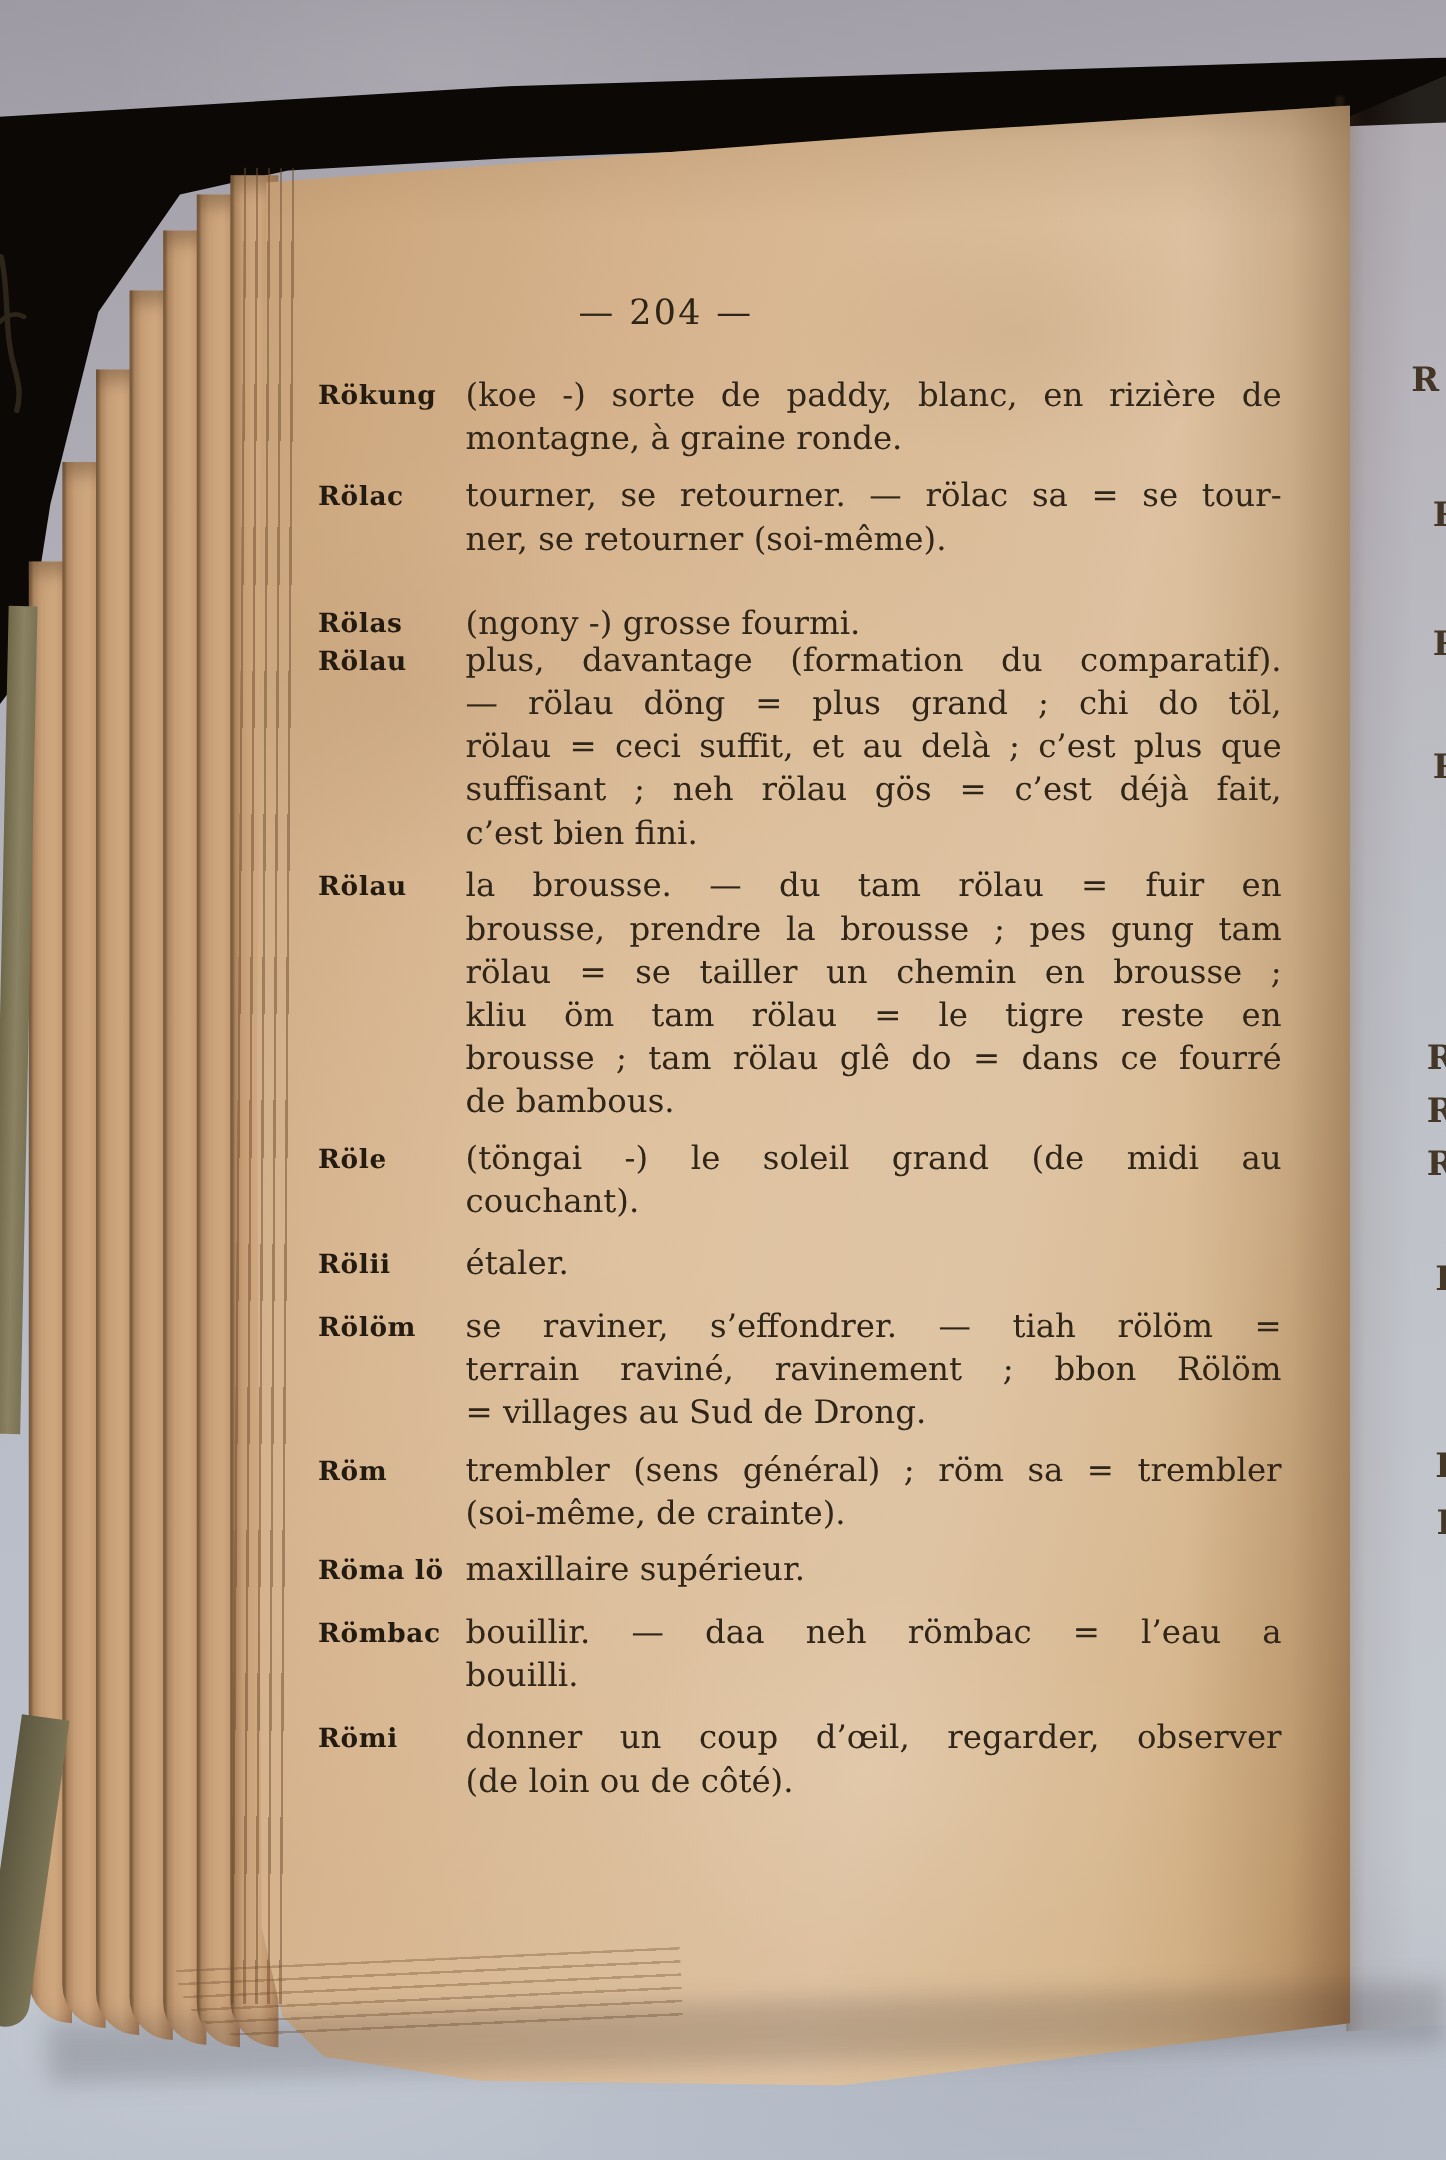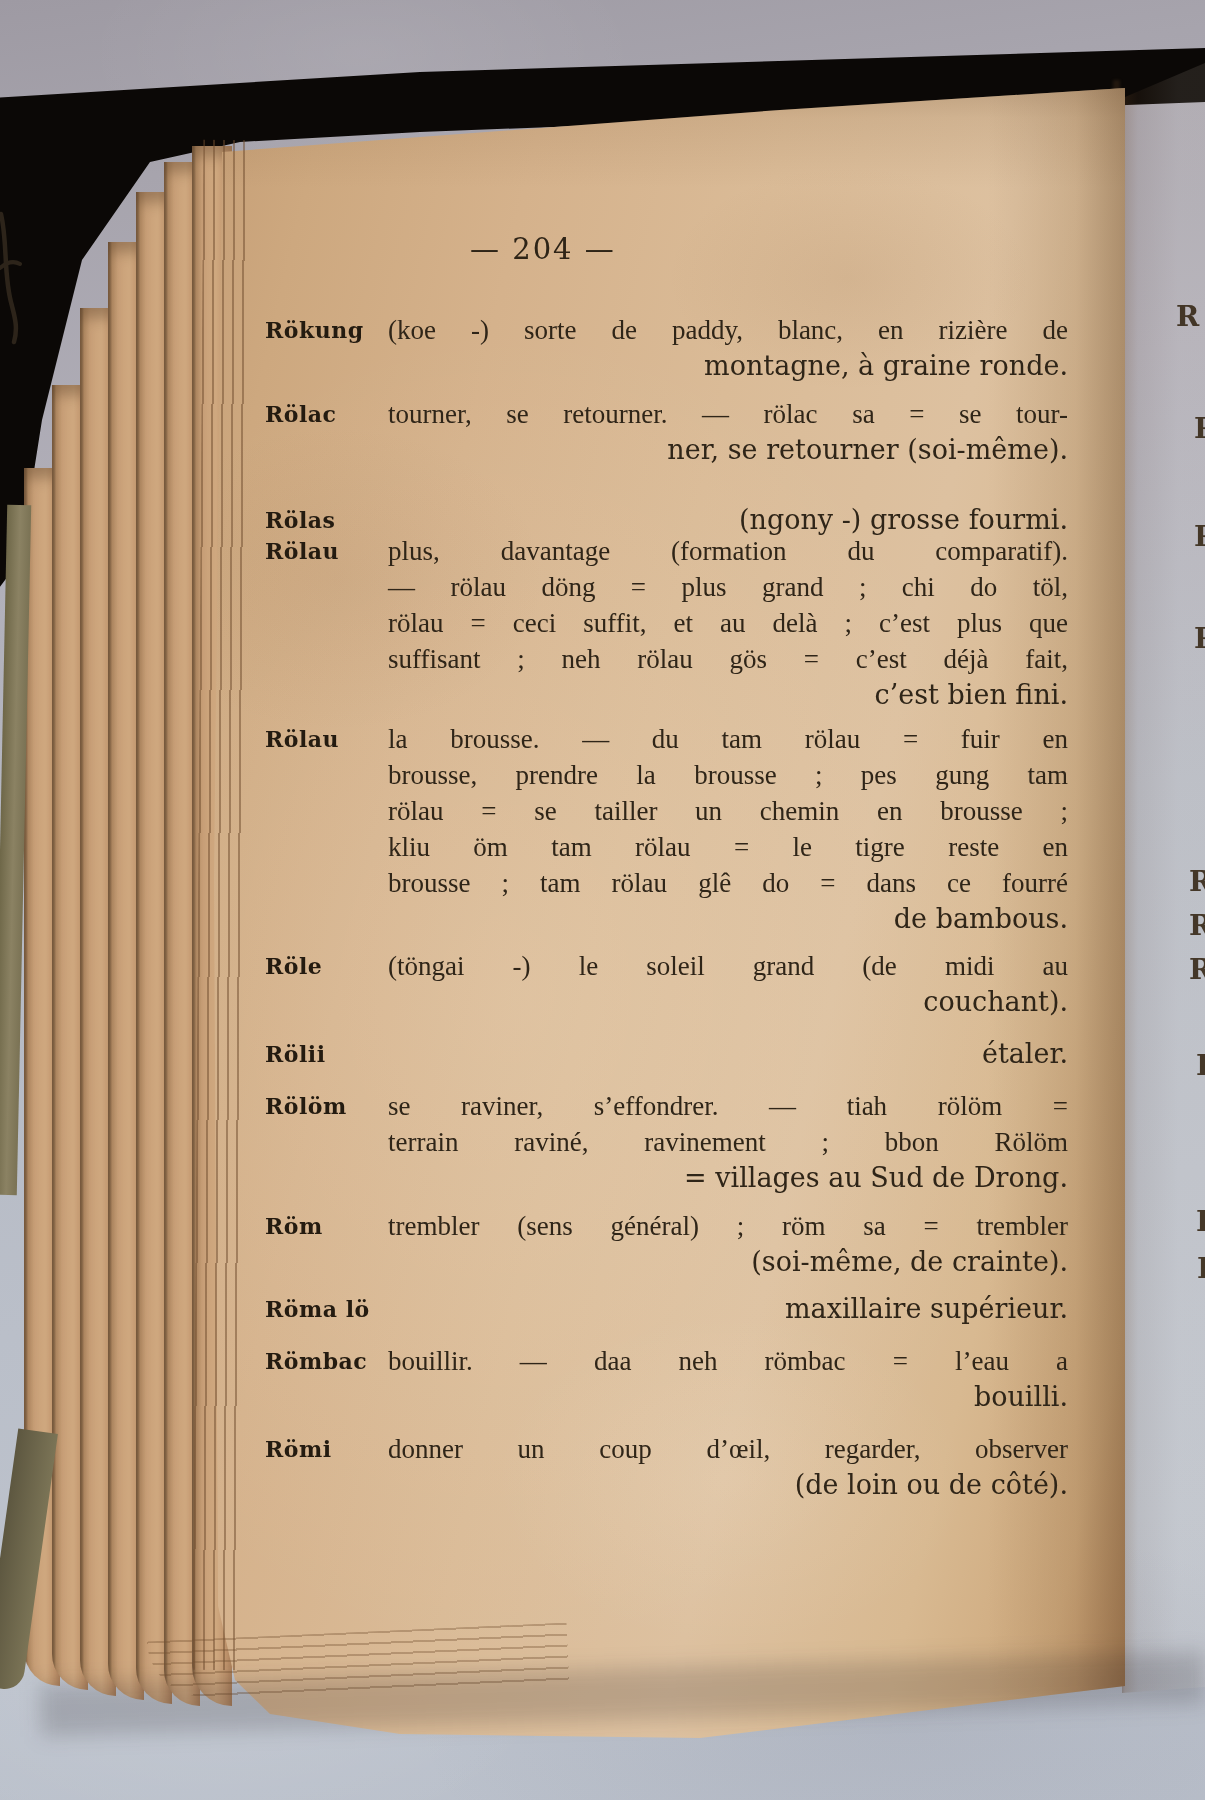--- a/index.html
+++ b/index.html
@@ -85,31 +85,31 @@
     position:absolute;left:0;top:1430px;width:40px;height:260px;
     background:linear-gradient(to right,#5d5740,#7b7456);transform:rotate(8deg);border-radius:0 0 20px 8px;
   }
   .bottom-shadow{
     position:absolute;left:40px;top:1668px;width:1165px;height:52px;
     background:rgba(25,22,28,.18);filter:blur(10px);transform:rotate(-1.6deg);
   }
   .handwritten-mark{position:absolute;left:-2px;top:210px;opacity:.85;}
   
   .page-number{
-    position:absolute;left:470px;top:232px;width:170px;text-align:left;
+    position:absolute;left:470px;top:243px;width:170px;text-align:center;
     font-size:29px;color:#2e2417;letter-spacing:2px;
   }
   .entry{position:absolute;left:265px;width:805px;}
   .headword{
     position:absolute;left:0;top:0;font-weight:bold;font-size:22px;line-height:36px;color:#241b10;
     letter-spacing:.5px;white-space:nowrap;
   }
   .defs{margin-left:123px;width:680px;font-size:27px;line-height:36px;color:#2f2518;}
-  .defs .jl{text-align:justify;text-align-last:justify;font-family:Liberation Serif, serif;}
-  .defs .ll{text-align:right;}
+  .defs .jl{text-align:justify;text-align-last:justify;}
+  .defs .ll{text-align:left;}
 </style>
 </head>
 <body>
 
 <div class="scene">
   <div class="table-mottle"></div>
 
   <div class="top-shadow"></div>
 
   <div class="facing-page">

